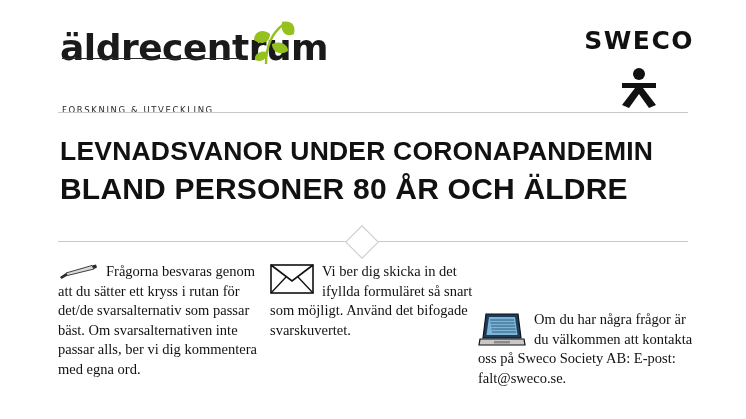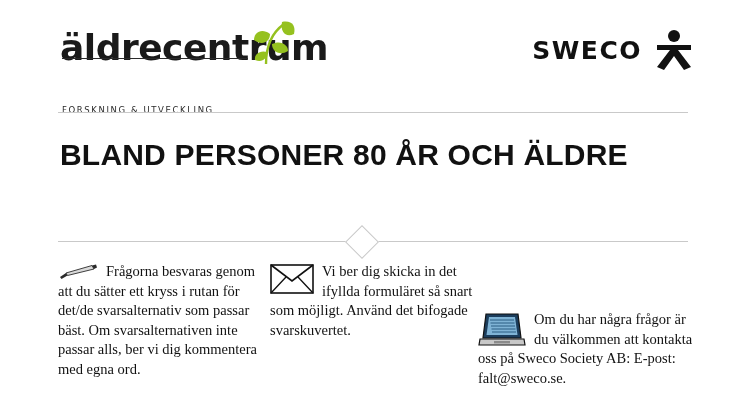--- a/index.html
+++ b/index.html
@@ -75,20 +75,21 @@
   }
 
   .logo-sweco {
     position: absolute;
     right: 52px;
     top: 18px;
     height: 48px;
     display: flex;
     align-items: center;
     gap: 12px;
+    flex-direction: column;
   }
   .sweco-word {
     font-family: "DejaVu Sans", sans-serif;
     font-size: 25px;
     font-weight: bold;
     letter-spacing: 1.5px;
     color: #111111;
   }
   .sweco-mark {
     width: 40px;
@@ -218,20 +219,21 @@
         </svg>
       </span>
     </div>
   </div>
 
   <div class="rule rule-top"></div>
   <div class="rule rule-bottom"></div>
   <div class="diamond"></div>
 
   <div class="title-block">
+    <div class="title-line title-line-1">LEVNADSVANOR UNDER CORONAPANDEMIN</div>
     <div class="title-line title-line-2">BLAND PERSONER 80 ÅR OCH ÄLDRE</div>
   </div>
 
   <div class="columns">
 
     <div class="col col-1">
       <span class="col-icon pencil">
         <svg viewBox="0 0 40 16" width="40" height="16">
           <path d="M2 13 L8 9 L9.5 11.5 L3.5 15 Z" fill="#2b2b2b"></path>
           <path d="M8 9 L34 1.5 L36 5 L9.5 11.5 Z" fill="#d9d9d9" stroke="#2b2b2b" stroke-width="0.9"></path>

